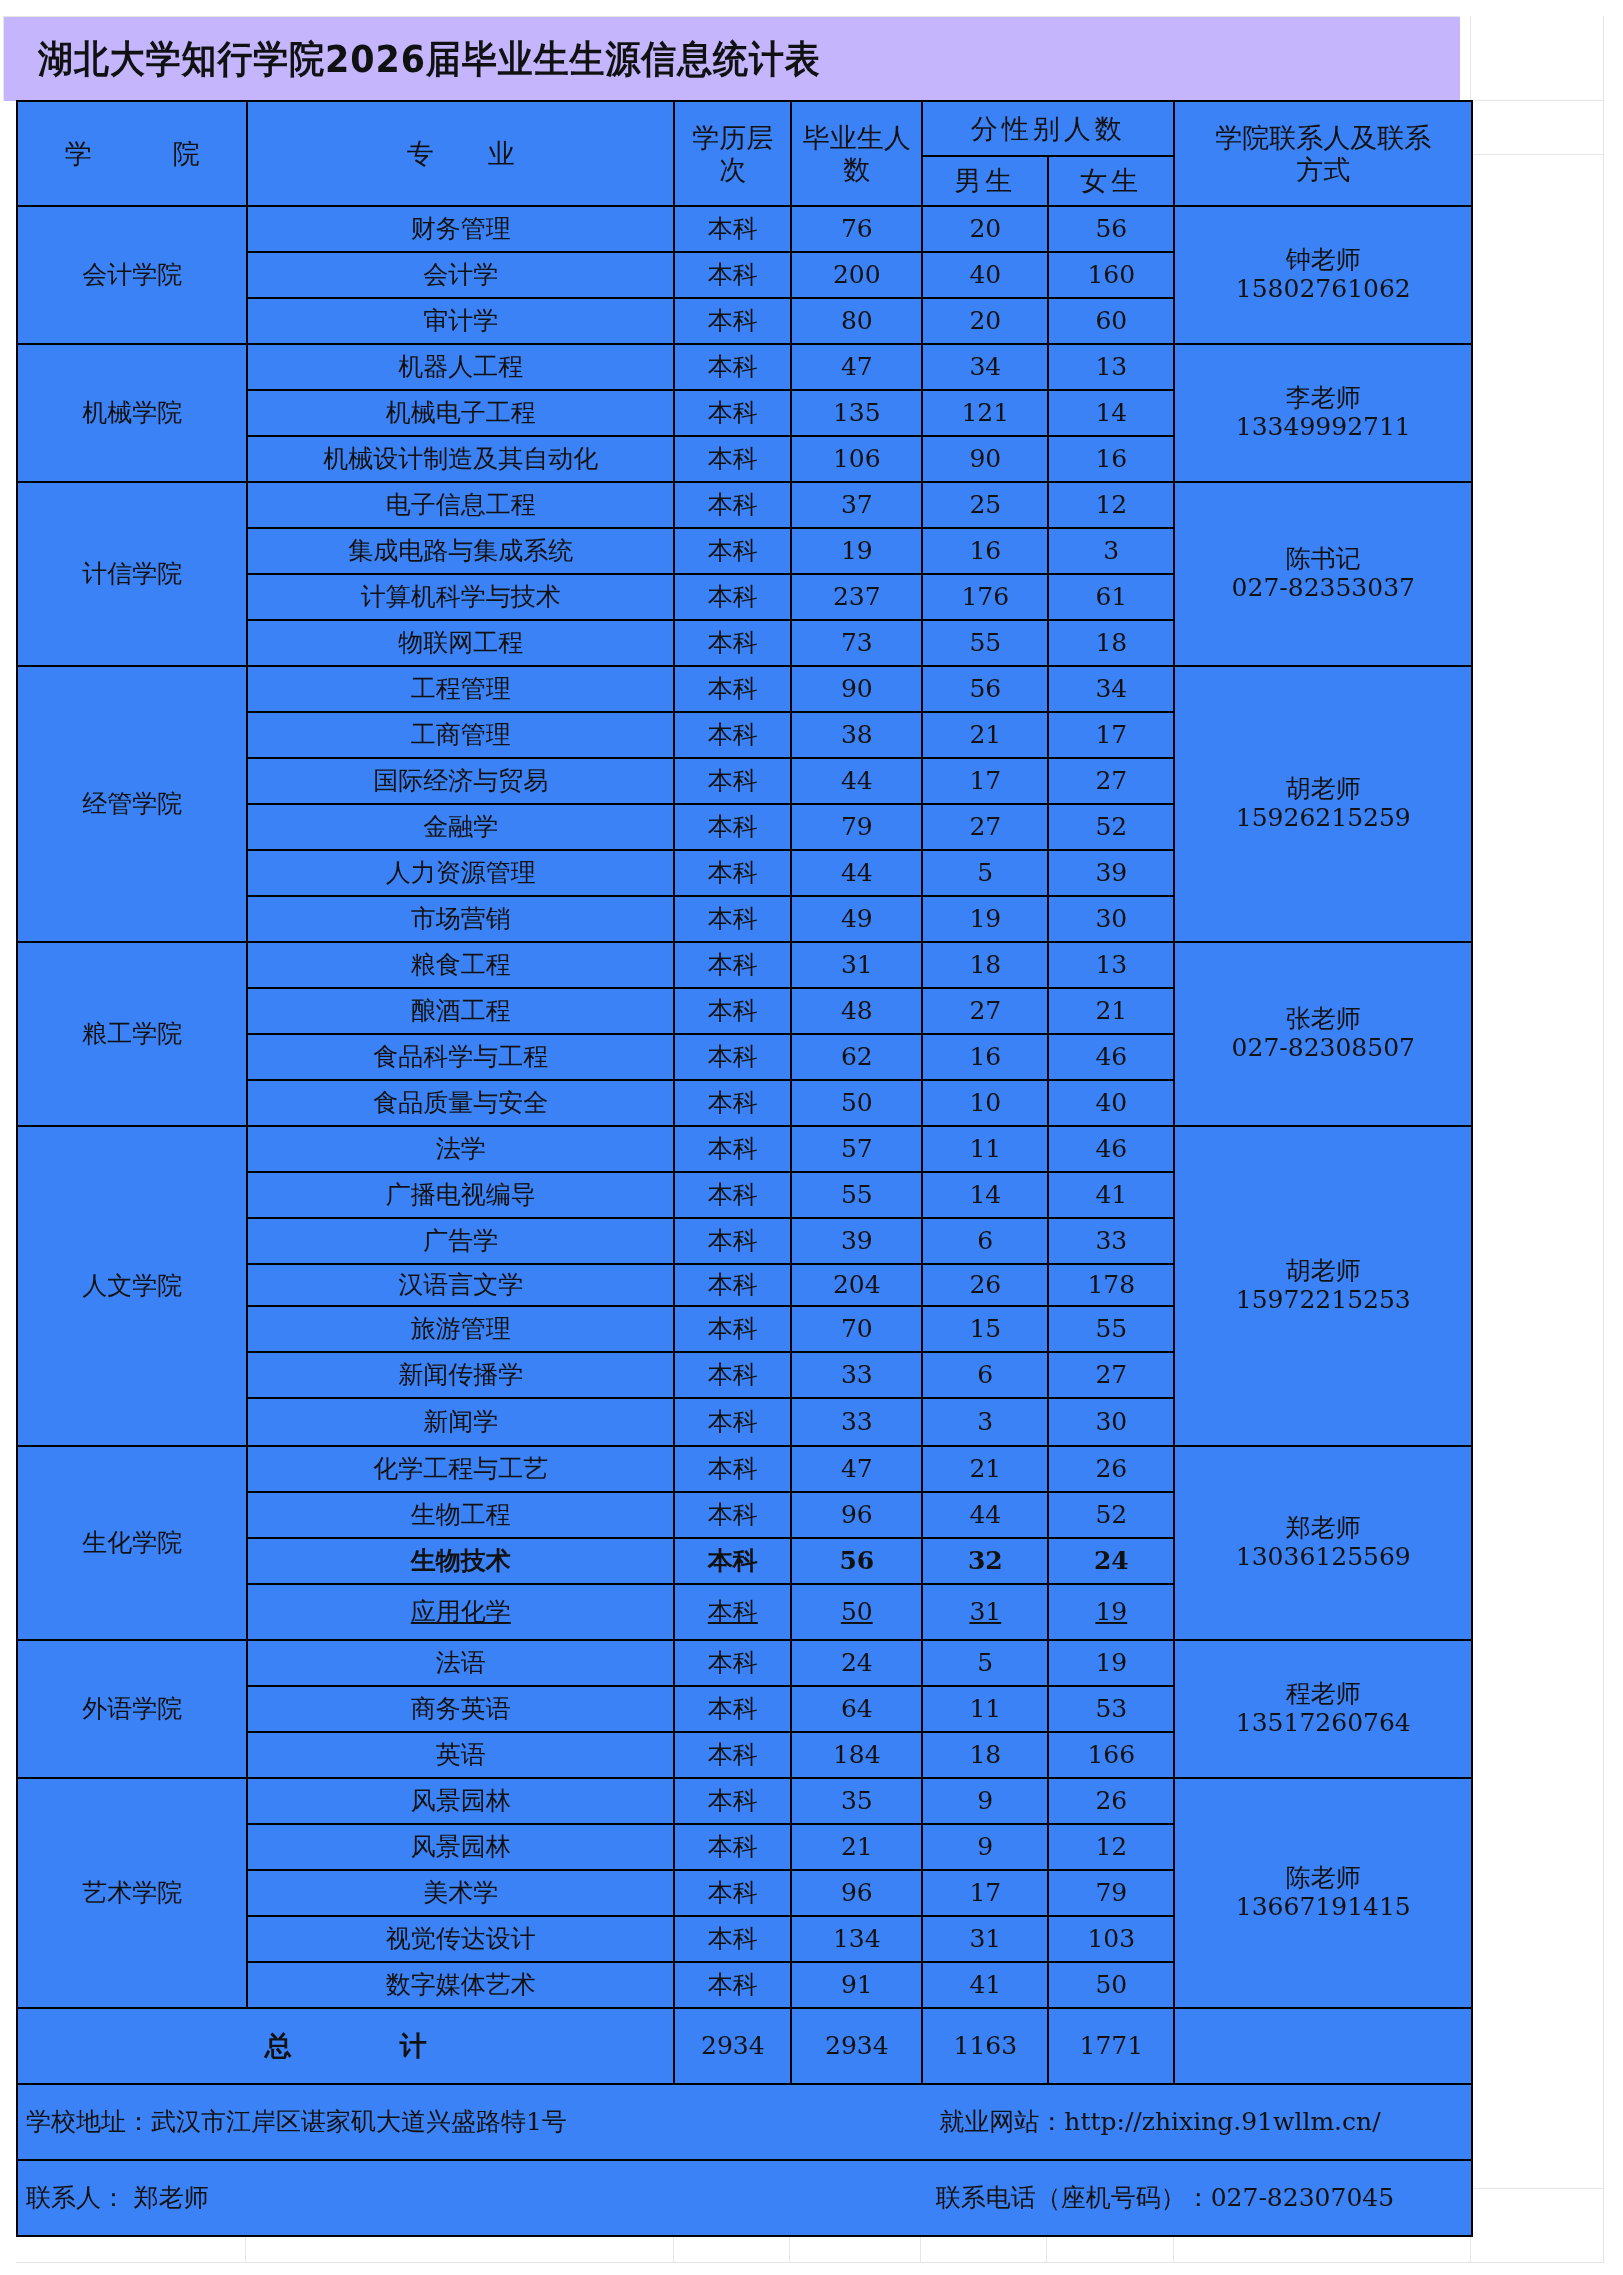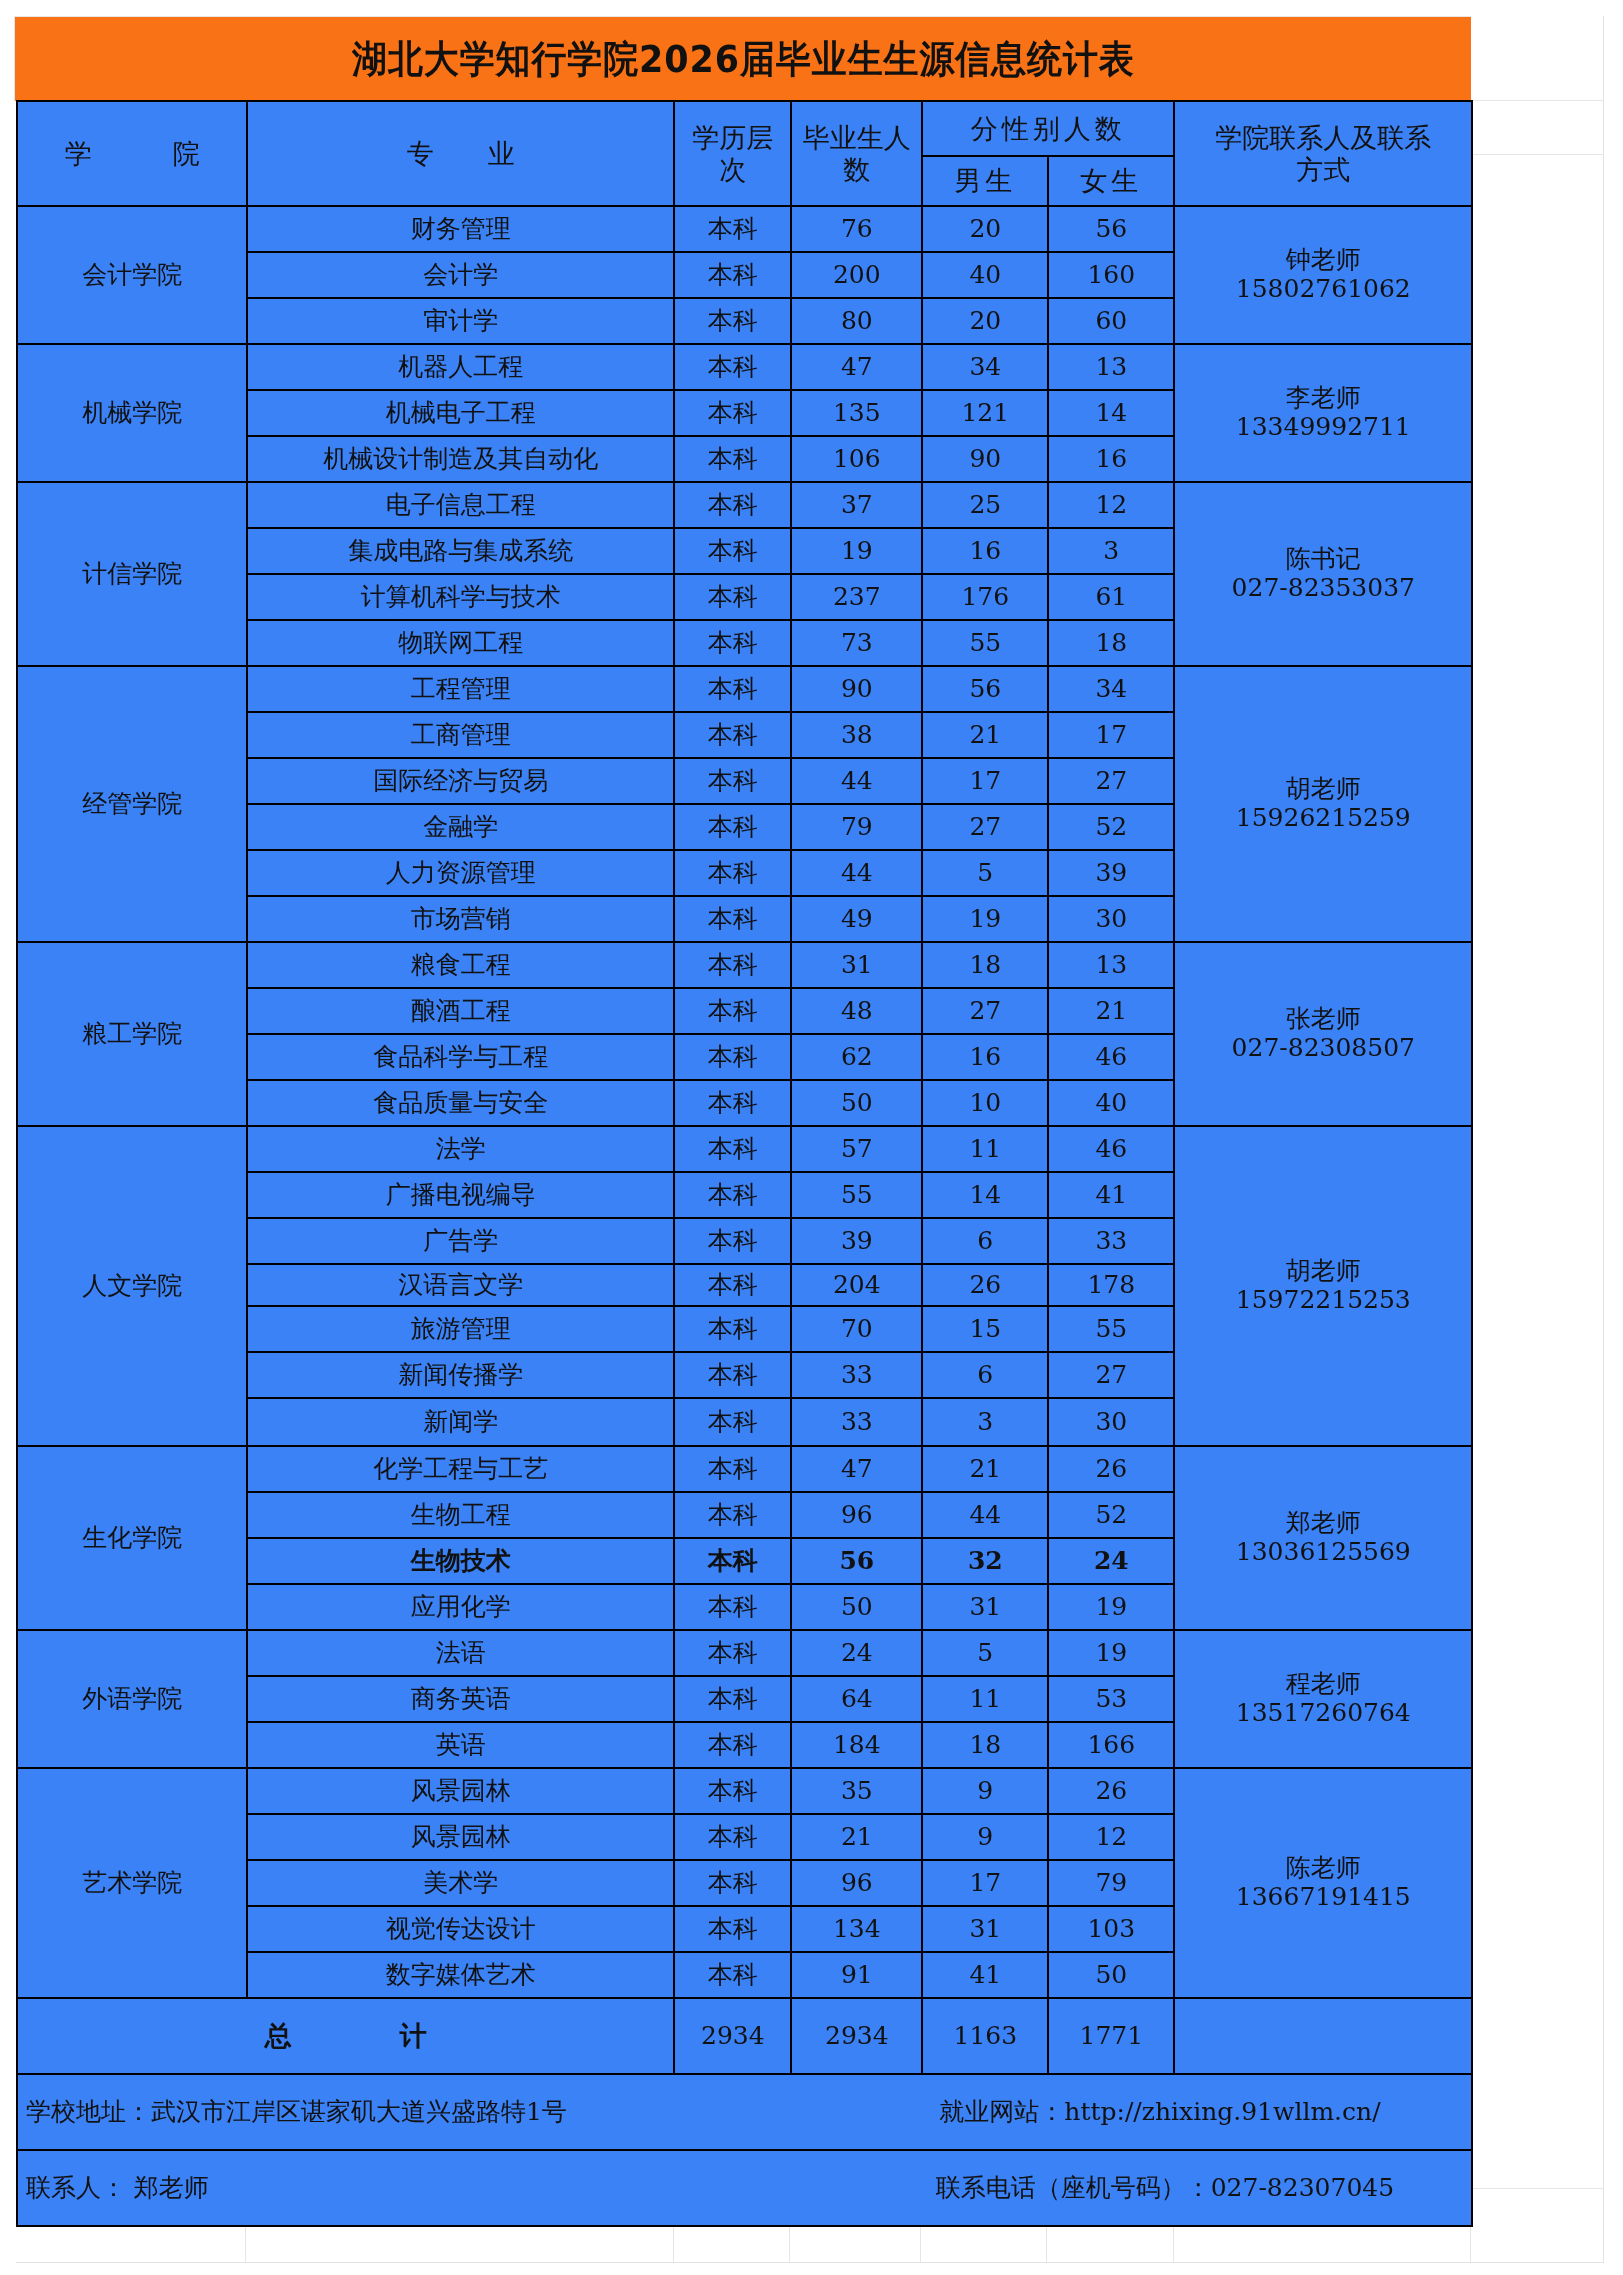--- a/index.html
+++ b/index.html
@@ -3,23 +3,23 @@
 <meta charset="utf-8">
 <style>
   html, body { margin:0; padding:0; background:#ffffff; }
   body { width:1623px; height:2275px; position:relative; overflow:hidden;
          font-family:"DejaVu Serif","Liberation Serif",serif; color:#111; }
   
   .gridbg { position:absolute; left:16.3px; top:16.3px; width:1587px; height:2246px;
             border-right:1.9px solid #e3e3e3; border-bottom:1.9px solid #e3e3e3; }
   .gcol { position:absolute; top:0; bottom:0; width:0; border-left:1.9px solid #e6e6e6; }
   .grow { position:absolute; left:0; right:0; height:0; border-top:1.9px solid #e6e6e6; }
-  .title-cell { position:absolute; left:14px; top:16.3px; width:1456px; height:84px;
-                display:flex; align-items:center; justify-content:center;
-                border-top:1.9px solid #e6e6e6; border-left:1.9px solid #e6e6e6; background:#f97316; }
+  .title-cell { position:absolute; left:3px; top:16.3px; width:1456px; height:84px;
+                display:flex; align-items:center; justify-content:flex-start;
+                border-top:1.9px solid #e6e6e6; border-left:1.9px solid #e6e6e6; background:#c4b5fd; }
   .title { font-family:"DejaVu Sans","Liberation Sans",sans-serif; font-weight:bold;
            font-size:38px; letter-spacing:1px; color:#111; transform:scaleX(0.92); }
   table.main { position:absolute; left:16.3px; top:100px; border-collapse:collapse;
                table-layout:fixed; background:#3b82f6; }
   table.main td { border:2.9px solid #000; text-align:center; vertical-align:middle;
                   font-size:25px; padding:0; height:40px; line-height:1.15; overflow:hidden; white-space:nowrap; }
   table.main td.hd { font-size:27px; }
   td.college { font-size:25px; }
   td.contact { font-size:25px; line-height:1.45; }
   td.footer { text-align:left !important; padding-left:7.6px !important; font-size:25px; }
@@ -307,21 +307,21 @@
         <td>44</td>
         <td>52</td>
       </tr>
       <tr style="height: 46px; font-weight: bold;">
         <td>生物技术</td>
         <td>本科</td>
         <td>56</td>
         <td>32</td>
         <td>24</td>
       </tr>
-      <tr style="height: 46px;">
+      <tr style="height: 56px; text-decoration: underline;">
         <td>应用化学</td>
         <td>本科</td>
         <td>50</td>
         <td>31</td>
         <td>19</td>
       </tr>
       <tr style="height: 46px;">
         <td class="college" rowspan="3">外语学院</td>
         <td>法语</td>
         <td>本科</td>

